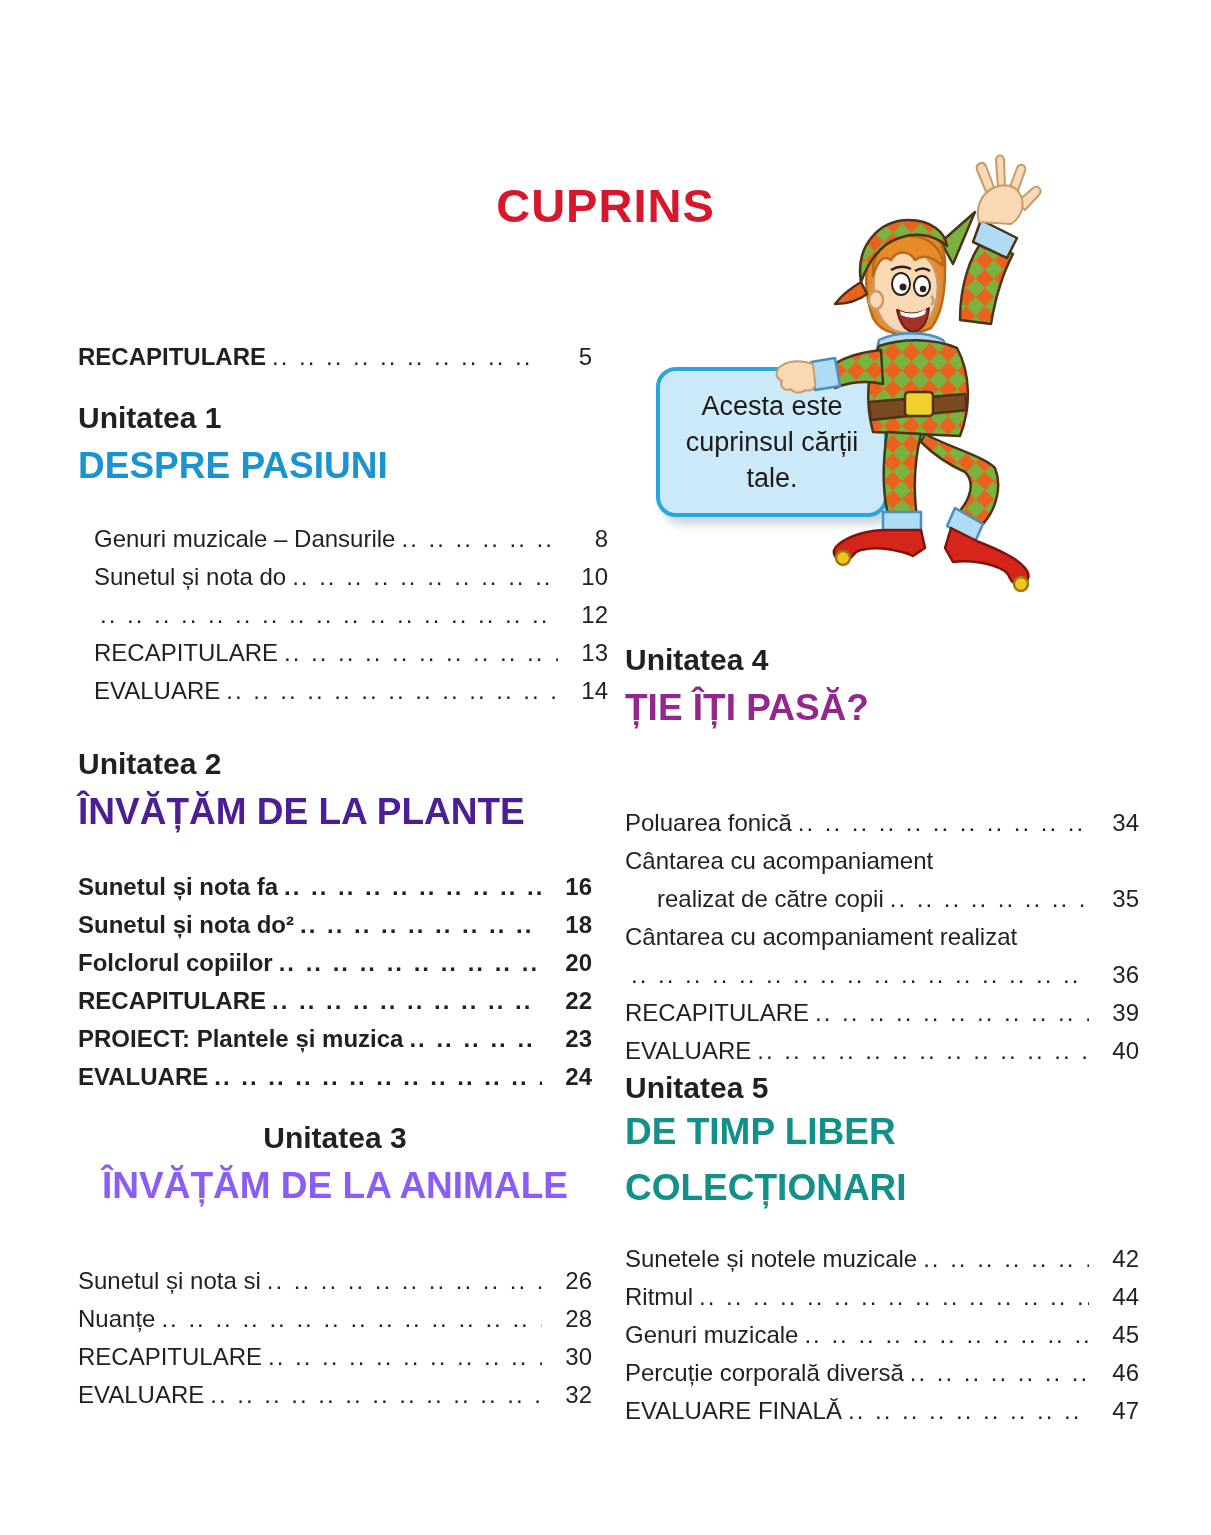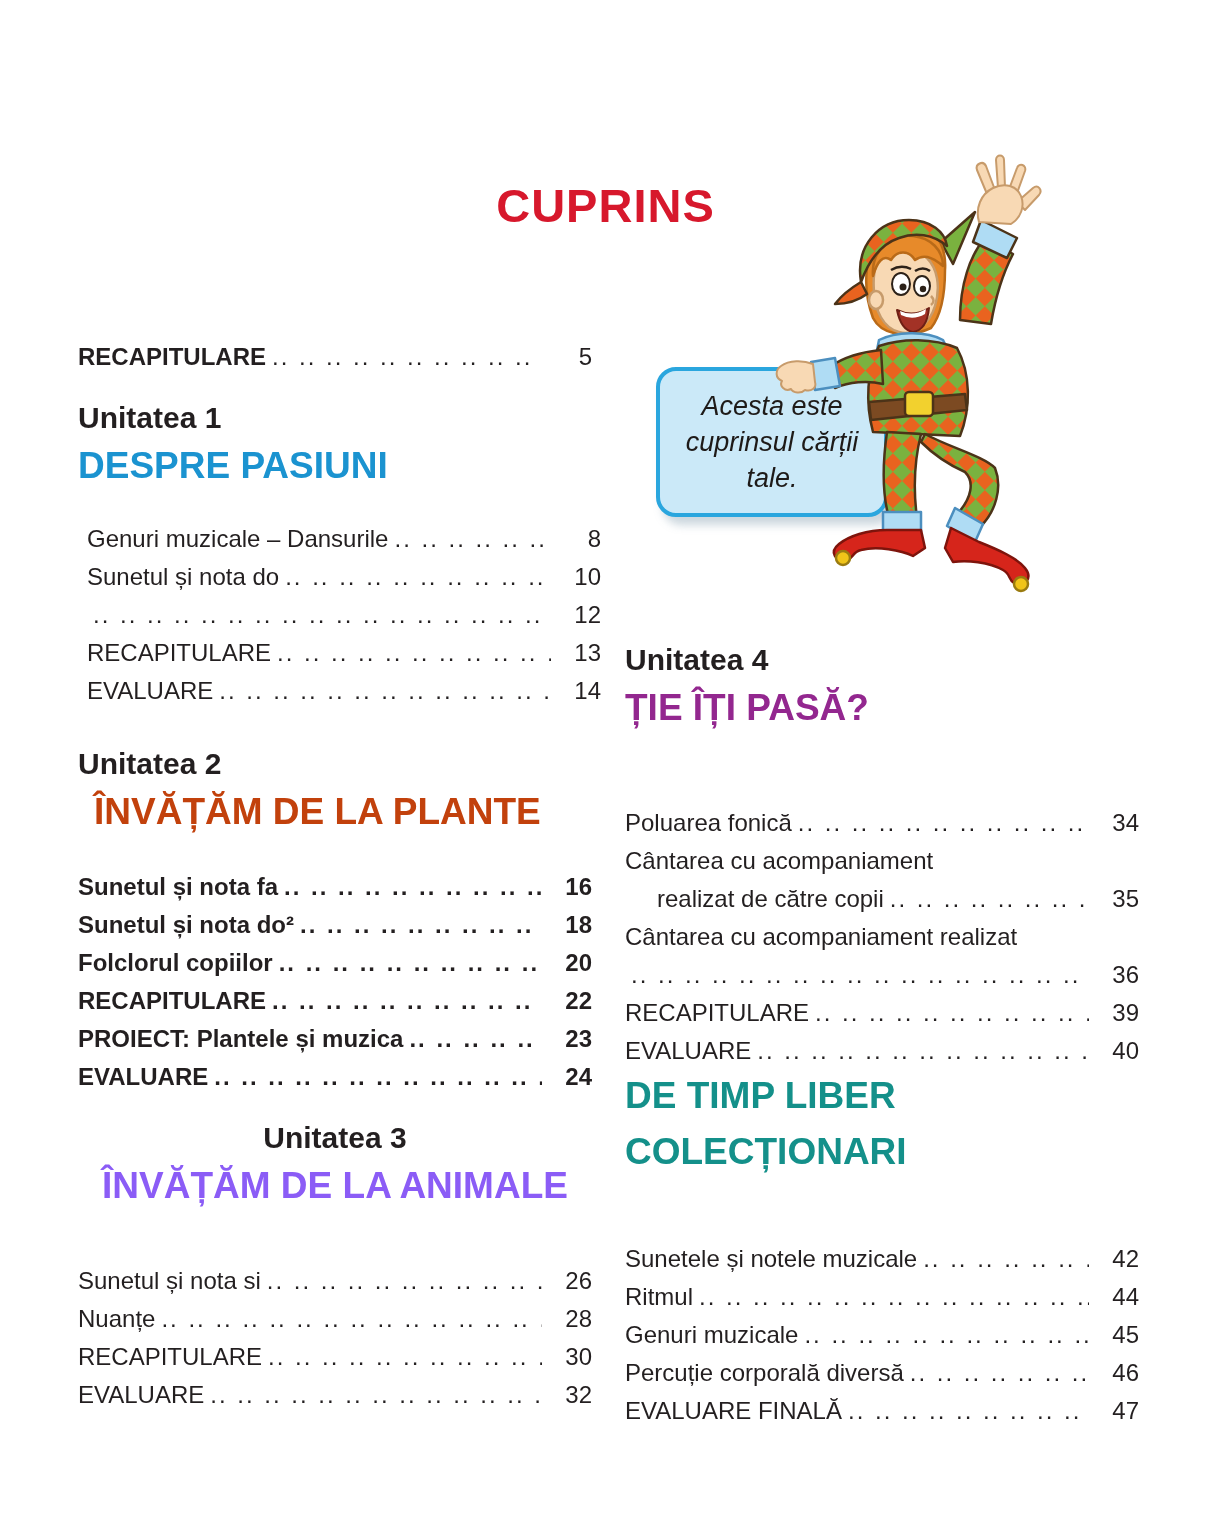--- a/index.html
+++ b/index.html
@@ -14,29 +14,29 @@
   .entries .row{display:flex;align-items:baseline;height:38px;line-height:38px;font-size:24px;}
   .row .lbl{white-space:nowrap;flex:0 0 auto;}
   .row.indent .lbl{padding-left:32px;}
   .row .leader{flex:1 1 auto;overflow:hidden;white-space:nowrap;margin:0 8px 0 6px;
                letter-spacing:2px;word-spacing:1px;color:#231F20;}
   .row .pg{flex:0 0 auto;width:42px;text-align:right;}
   .bold{font-weight:bold;}
 
   .sec-head .unit{font-size:30px;font-weight:bold;line-height:36px;color:#231F20;}
   .sec-head .sec-title{font-size:37px;font-weight:bold;line-height:52px;margin-top:4px;}
-  .c-blue{color:#1B93D0;} .c-green{color:#c2410c;margin-left:16px;} .c-crimson{color:#8b5cf6;}
+  .c-blue{color:#1B93D0;} .c-green{color:#4c1d95;} .c-crimson{color:#8b5cf6;}
   .c-purple{color:#93278F;} .c-teal{color:#14908A;}
 
   
   .bubble{position:absolute;left:656px;top:367px;width:232px;height:150px;box-sizing:border-box;
           background:#CBE9F8;border:4px solid #2AA6DE;border-radius:20px;
           display:flex;align-items:center;justify-content:center;text-align:center;
           font-size:27px;line-height:36px;color:#1E1A18;padding:6px 10px;
-          box-shadow:6px 8px 8px rgba(110,140,160,0.35);font-style:italic;}
+          box-shadow:6px 8px 8px rgba(110,140,160,0.35);}
 
   
   .jester{position:absolute;left:755px;top:150px;width:320px;height:480px;}
 </style>
 </head>
 <body>
 
 <div class="page">
 
   <h1 class="page-title">CUPRINS</h1>
@@ -46,21 +46,21 @@
       <span class="lbl bold">RECAPITULARE</span>
       <span class="leader">.. .. .. .. .. .. .. .. .. .. .. .. .. .. .. .. .. .. .. .. .. .. .. .. .. .. .. .. .. .. .. .. .. .. .. .. .. .. .. .. .. .. .. .. .. .. .. .. .. .. .. .. .. .. .. .. .. .. .. ..</span>
       <span class="pg">5</span>
     </div>
   </div>
 
   <div class="block sec-head" style="left:78px;top:400px;">
     <div class="unit">Unitatea 1</div>
     <div class="sec-title c-blue">DESPRE PASIUNI</div>
   </div>
-  <div class="block entries" style="left:87px;top:520px;">
+  <div class="block entries" style="left:94px;top:520px;">
     <div class="row">
         <span class="lbl">Genuri muzicale – Dansurile</span>
         <span class="leader">.. .. .. .. .. .. .. .. .. .. .. .. .. .. .. .. .. .. .. .. .. .. .. .. .. .. .. .. .. .. .. .. .. .. .. .. .. .. .. .. .. .. .. .. .. .. .. .. .. .. .. .. .. .. .. .. .. .. .. ..</span>
         <span class="pg">8</span>
       </div>
     <div class="row">
         <span class="lbl">Sunetul și nota do</span>
         <span class="leader">.. .. .. .. .. .. .. .. .. .. .. .. .. .. .. .. .. .. .. .. .. .. .. .. .. .. .. .. .. .. .. .. .. .. .. .. .. .. .. .. .. .. .. .. .. .. .. .. .. .. .. .. .. .. .. .. .. .. .. ..</span>
         <span class="pg">10</span>
       </div>
@@ -175,20 +175,21 @@
         <span class="pg">39</span>
       </div>
     <div class="row">
         <span class="lbl">EVALUARE</span>
         <span class="leader">.. .. .. .. .. .. .. .. .. .. .. .. .. .. .. .. .. .. .. .. .. .. .. .. .. .. .. .. .. .. .. .. .. .. .. .. .. .. .. .. .. .. .. .. .. .. .. .. .. .. .. .. .. .. .. .. .. .. .. ..</span>
         <span class="pg">40</span>
       </div>
   </div>
 
   <div class="block sec-head" style="left:625px;top:1070px;">
+    <div class="unit">Unitatea 5</div>
     <div class="sec-title c-teal" style="margin-top:0;">DE TIMP LIBER</div>
     <div class="sec-title c-teal">COLECȚIONARI</div>
   </div>
   <div class="block entries" style="left:625px;top:1240px;">
     <div class="row">
         <span class="lbl">Sunetele și notele muzicale</span>
         <span class="leader">.. .. .. .. .. .. .. .. .. .. .. .. .. .. .. .. .. .. .. .. .. .. .. .. .. .. .. .. .. .. .. .. .. .. .. .. .. .. .. .. .. .. .. .. .. .. .. .. .. .. .. .. .. .. .. .. .. .. .. ..</span>
         <span class="pg">42</span>
       </div>
     <div class="row">

